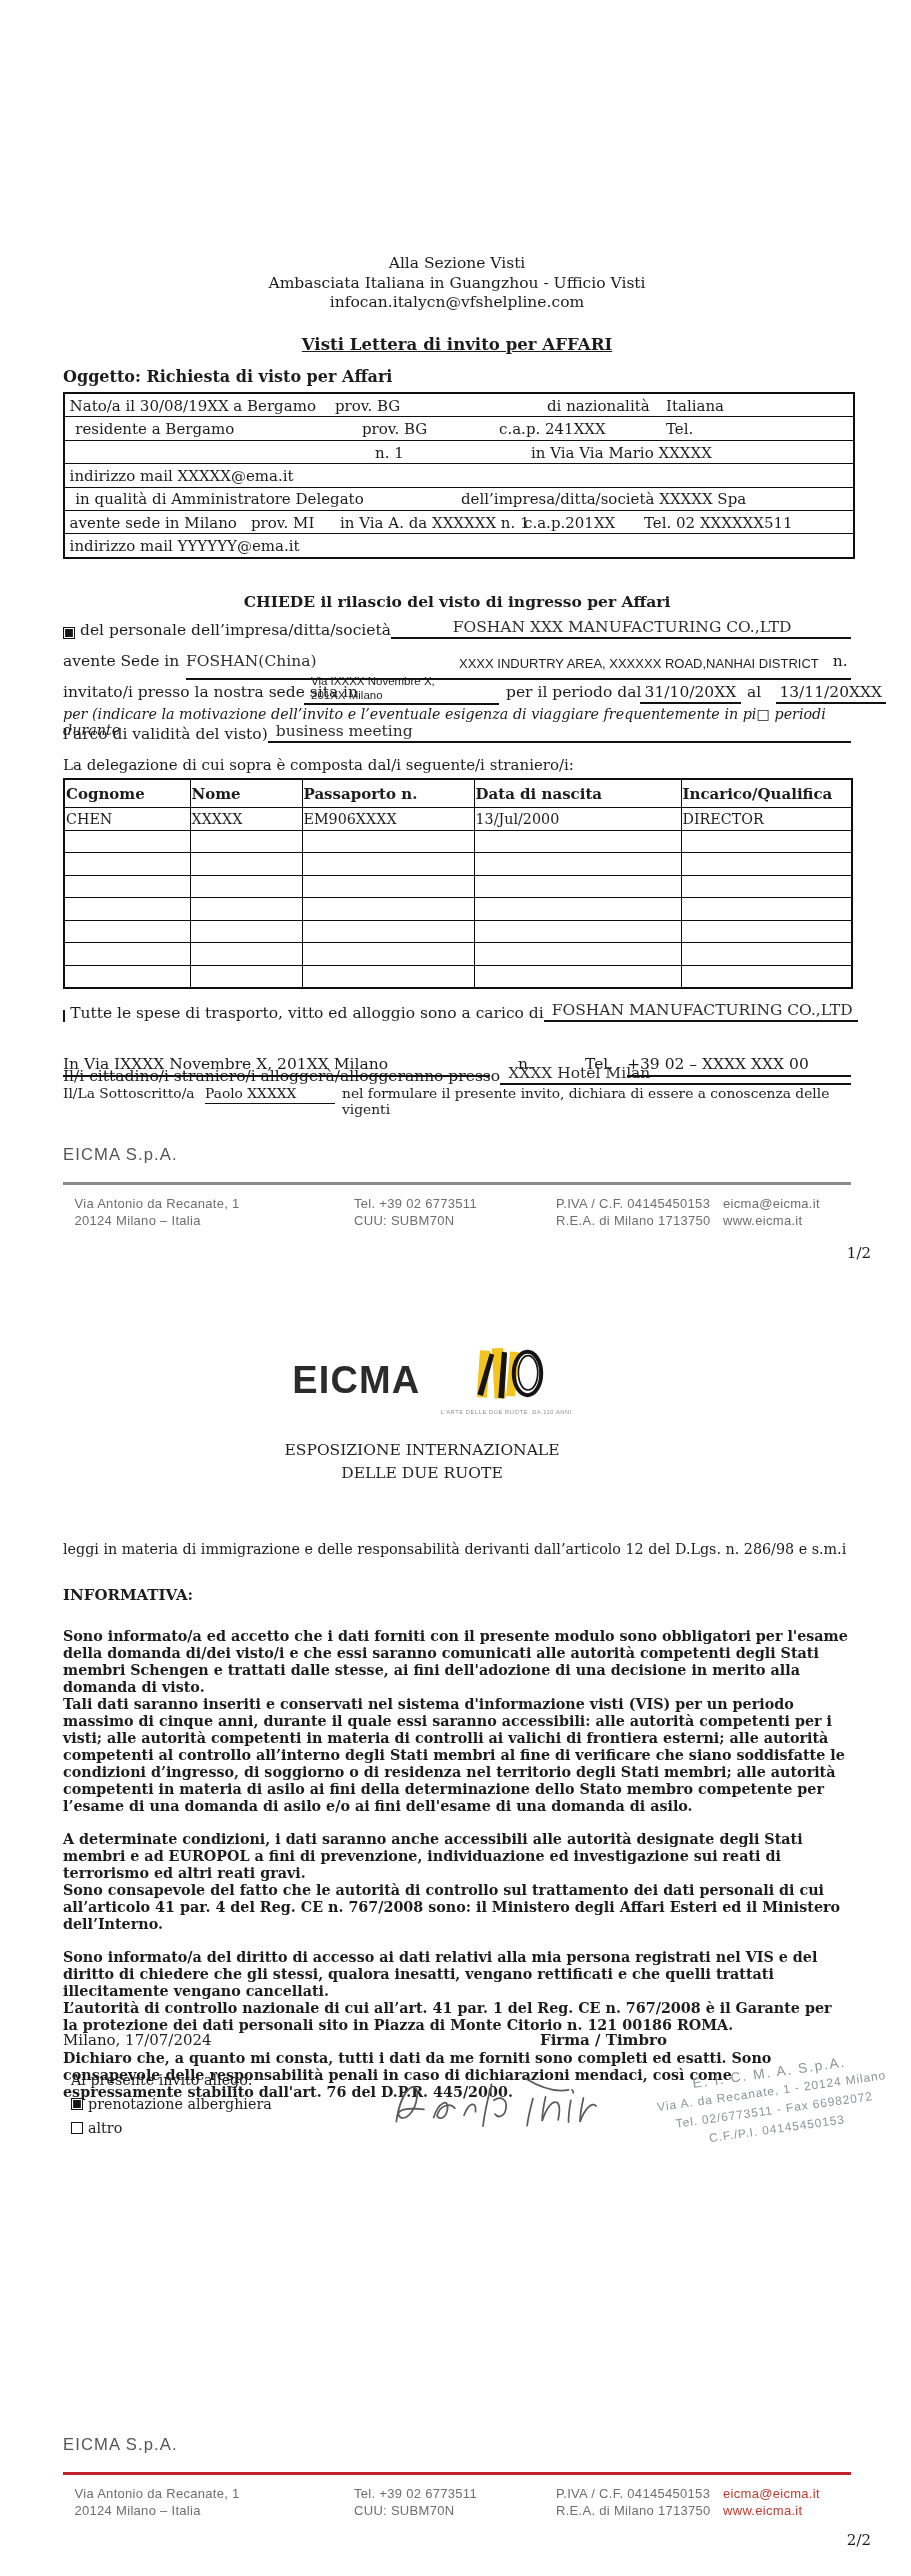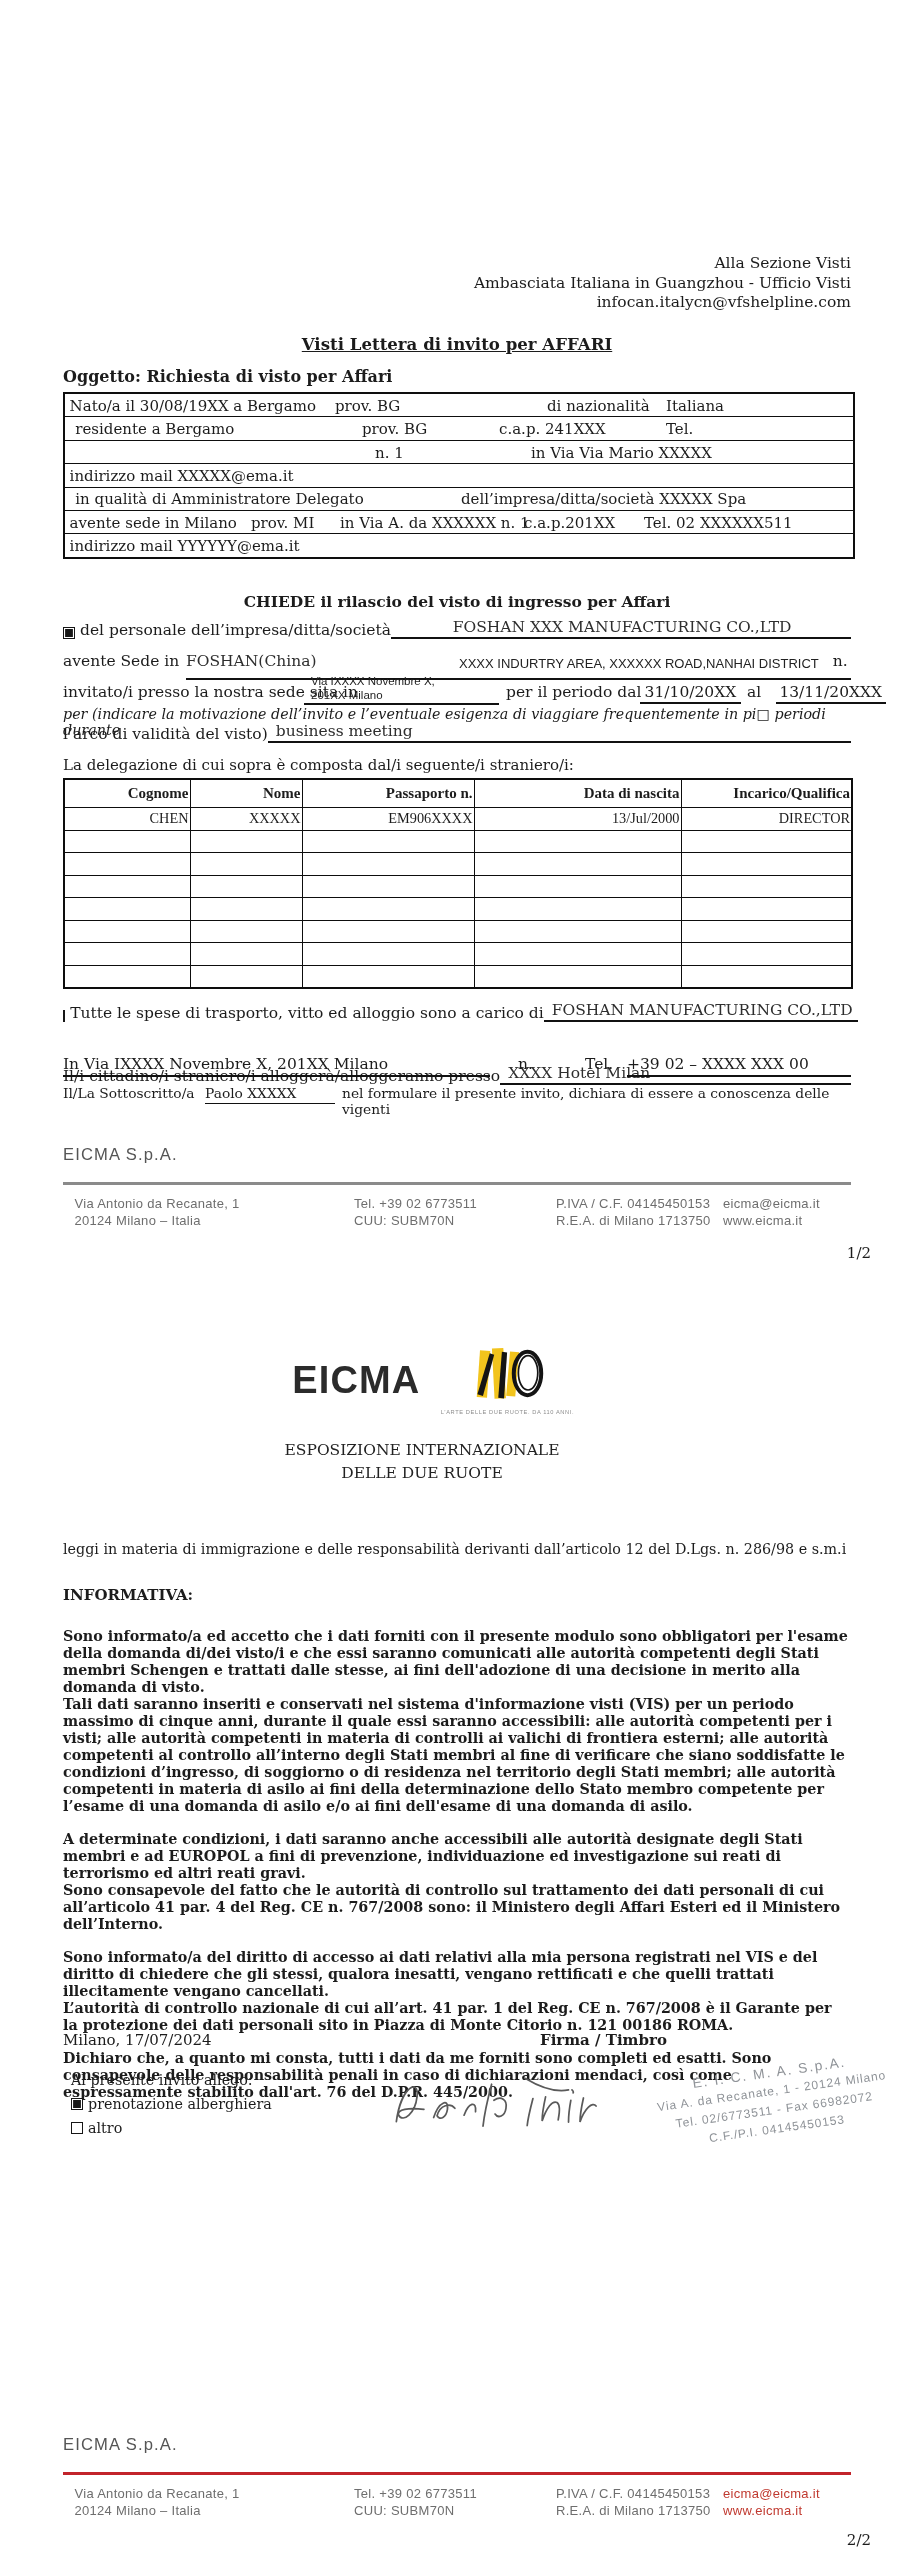--- a/index.html
+++ b/index.html
@@ -11,21 +11,21 @@
     font-family:"DejaVu Serif", serif;
     color:#1c1c1c;
     overflow:hidden;
   }
   .abs{position:absolute;}
   .content{left:63px;width:788px;}
   .sans{font-family:"Liberation Sans", sans-serif;}
   .b{font-weight:bold;}
   .i{font-style:italic;}
   .center{text-align:center;}
-  .right{text-align:right;}
+  .right{text-align:center;}
 
   
   #header-right{top:254px;font-size:15.5px;line-height:19.5px;}
   #doc-title{top:334px;font-size:16.6px;}
   #doc-title span{text-decoration:underline;}
   #subject{top:367px;font-size:16px;}
 
   
   #applicant{top:392px;border:2.3px solid #0e0e0e;}
   .app-row{position:relative;height:22.4px;font-size:15px;}
@@ -49,21 +49,21 @@
   #chiede-l3 .addr-ul{position:absolute;left:241px;top:23px;width:195px;border-bottom:2.3px solid #111;}
   #chiede-l3 .per{position:absolute;left:443px;top:3.4px;}
   #chiede-l3 .d1{position:absolute;left:577px;top:3.4px;border-bottom:2.3px solid #111;padding:0 4.6px 1.1px 4.6px;}
   #chiede-l3 .al{position:absolute;left:684px;top:3.4px;}
   #chiede-l3 .d2{position:absolute;left:713px;top:3.4px;border-bottom:2.3px solid #111;padding:0 3.4px 1.1px 3.4px;}
   #chiede-l4{top:706px;font-size:14.3px;}
   #chiede-l5{top:722px;}
 
   #delegation-intro{top:756px;font-size:15px;}
   #delegation{top:778px;border-collapse:collapse;table-layout:fixed;width:788px;}
-  #delegation td,#delegation th{border:1.7px solid #0d0d0d;text-align:right;font-size:14.3px;overflow:hidden;font-family:Liberation Serif, serif;}
+  #delegation td,#delegation th{border:1.7px solid #0d0d0d;text-align:left;font-size:14.3px;overflow:hidden;}
   #delegation{border:2.9px solid #0d0d0d;}
   #delegation th{height:25px;font-size:15px;}
   #delegation td{height:19.5px;font-weight:normal;}
 
   
   #exp-l1{top:1001px;}
   #exp-l2{top:1064px;}
   #exp-l3{top:1054px;height:27.5px;font-size:15.5px;}
   #exp-l3 .lab{position:absolute;left:0;top:1.1px;border-bottom:2.3px solid #111;width:427px;padding-bottom:2.3px;}
   #exp-l3 .enne{position:absolute;left:455px;top:1.1px;}

